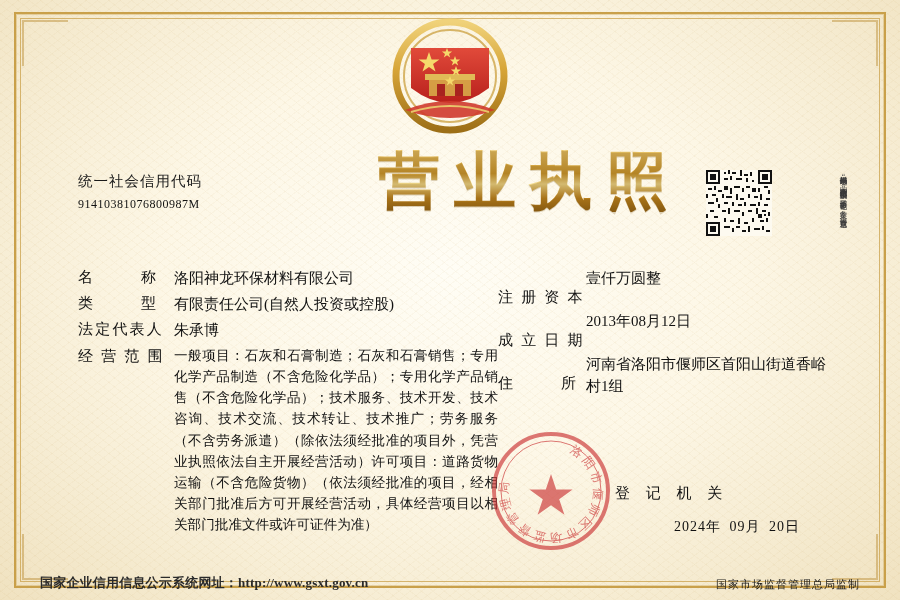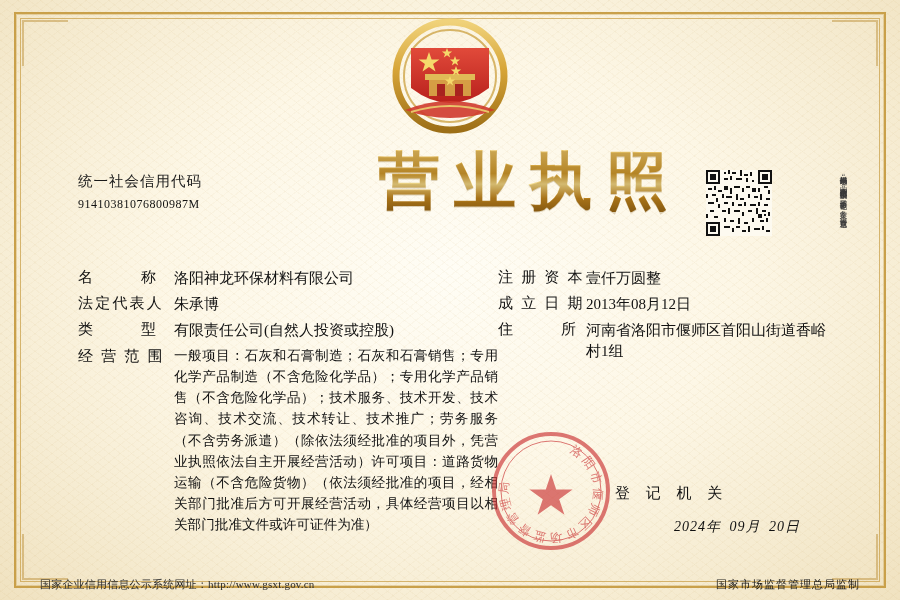--- a/index.html
+++ b/index.html
@@ -153,21 +153,21 @@
   .left-col {
     position: absolute;
     left: 0; top: 0;
     width: 420px;
   }
   .right-col {
     position: absolute;
     left: 420px; top: 0;
     width: 340px;
   }
-  .right-col .label { width: 88px; flex: 0 0 88px; }
+  .right-col .label { width: 88px; flex: 0 0 88px; margin-top: 20px; }
   .scope {
     width: 330px;
     font-size: 13.6px;
     line-height: 1.55;
     color: #111;
     text-align: justify;
   }
   .scope-row .label { padding-top: 2px; }
 
   
@@ -182,38 +182,39 @@
     margin-left: 25px;
   }
   .reg-date {
     position: absolute;
     left: 672px;
     top: 518px;
     font-size: 14px;
     color: #111;
     letter-spacing: 1px;
   }
-  .reg-date span { margin: 12px 2px; font-style: italic; }
+  .reg-date span { margin: 12px 2px; }
   .seal {
     position: absolute;
     left: 488px;
     top: 428px;
     width: 126px;
     height: 126px;
     opacity: 0.62;
   }
 
   
   .footer-left {
     position: absolute;
     left: 40px;
     bottom: 8px;
-    font-size: 11px;
+    font-size: 13px;
     color: #2a2a2a;
     letter-spacing: 0.2px;
+    font-weight: bold;
   }
   .footer-right {
     position: absolute;
     right: 40px;
     bottom: 8px;
     font-size: 11px;
     color: #1a1a1a;
     letter-spacing: 1px;
     padding-left: 17px;
   }
@@ -364,26 +365,26 @@
   <div class="qr-note">扫描二维码登录“国家企业信用信息公示系统”了解更多登记、备案、许可监管信息。</div>
 
   <div class="fields">
 
     <div class="left-col">
       <div class="row">
         <div class="label">名　　称</div>
         <div class="value">洛阳神龙环保材料有限公司</div>
       </div>
       <div class="row">
+        <div class="label">类　　型</div>
+        <div class="value">有限责任公司(自然人投资或控股)</div>
+      </div>
+      <div class="row">
         <div class="label wide">法定代表人</div>
         <div class="value">朱承博</div>
-      </div>
-      <div class="row">
-        <div class="label">类　　型</div>
-        <div class="value">有限责任公司(自然人投资或控股)</div>
       </div>
       <div class="row scope-row">
         <div class="label wide">经 营 范 围</div>
         <div class="value scope">一般项目：石灰和石膏制造；石灰和石膏销售；专用化学产品制造（不含危险化学品）；专用化学产品销售（不含危险化学品）；技术服务、技术开发、技术咨询、技术交流、技术转让、技术推广；劳务服务（不含劳务派遣）（除依法须经批准的项目外，凭营业执照依法自主开展经营活动）许可项目：道路货物运输（不含危险货物）（依法须经批准的项目，经相关部门批准后方可开展经营活动，具体经营项目以相关部门批准文件或许可证件为准）</div>
       </div>
     </div>
 
     <div class="right-col">
       <div class="row">
         <div class="label wide">注 册 资 本</div>

